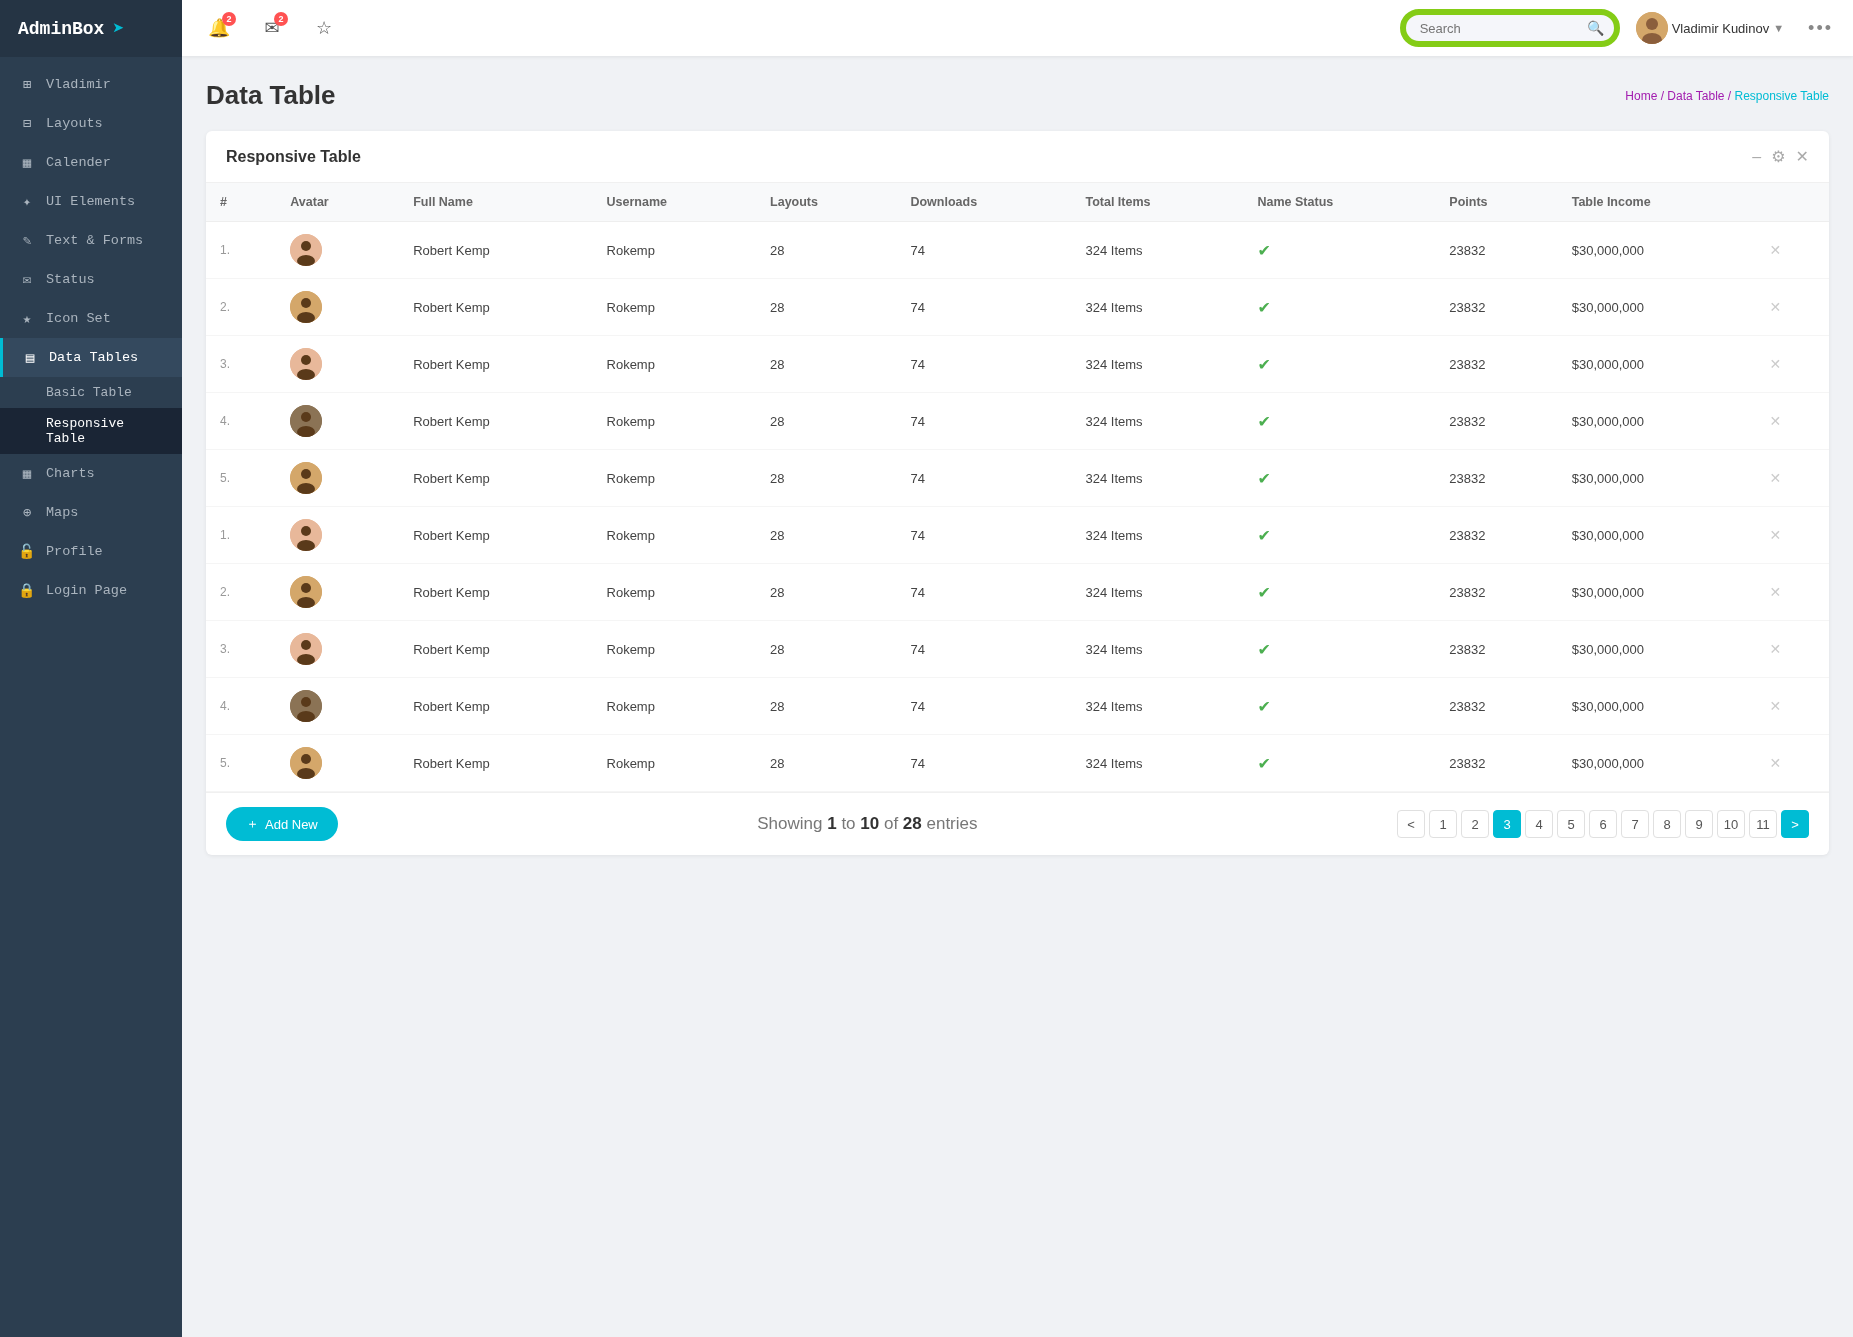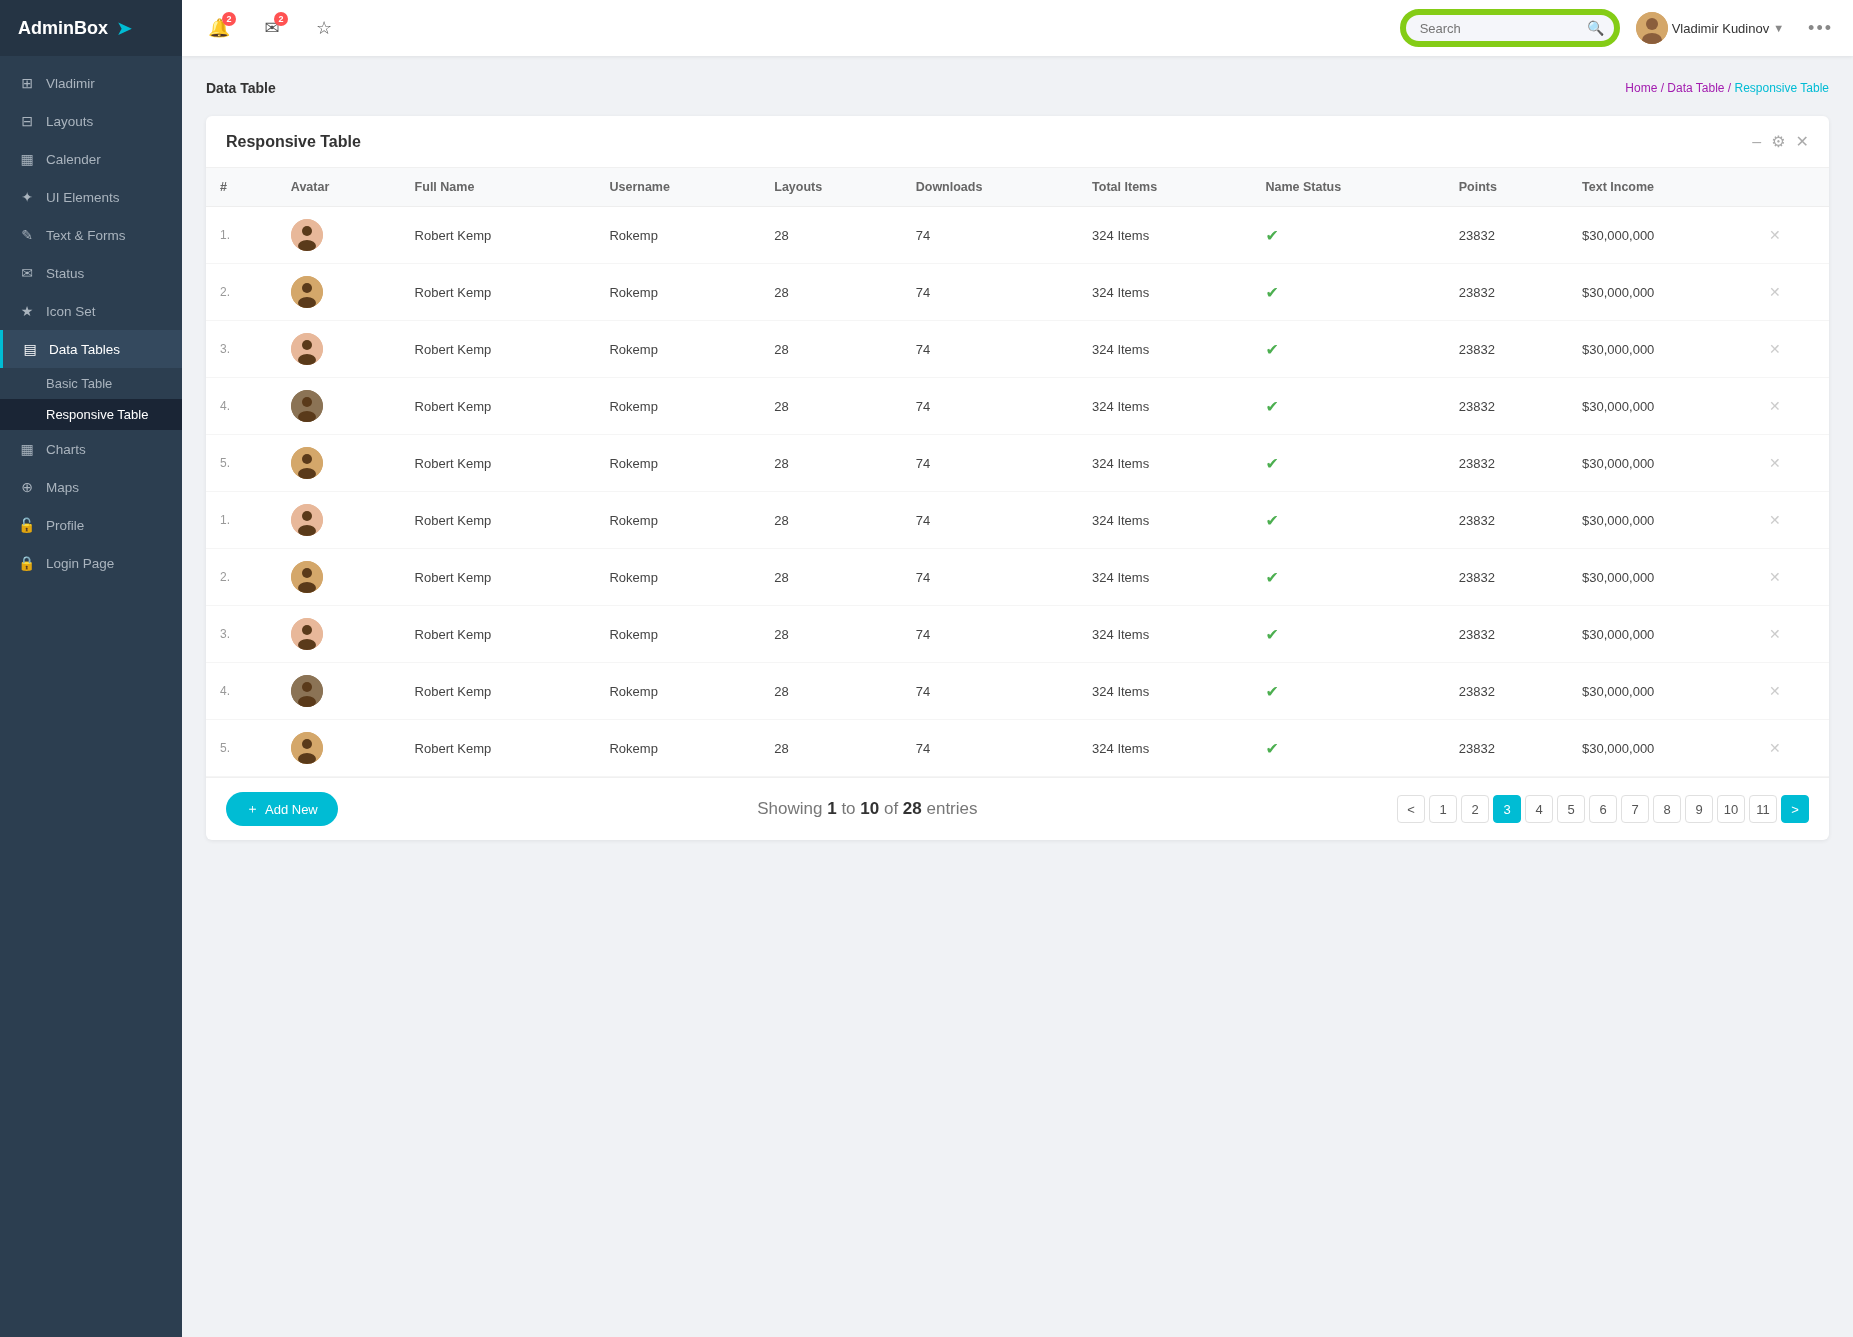--- a/index.html
+++ b/index.html
@@ -8,20 +8,21 @@
     
     .sidebar {
       width: 182px;
       min-width: 182px;
       background: #2c3e50;
       color: #aab4be;
       display: flex;
       flex-direction: column;
       height: 100vh;
       overflow-y: auto;
+      font-family: Liberation Mono, monospace;
     }
     .sidebar-logo {
       padding: 16px 18px;
       display: flex;
       align-items: center;
       gap: 8px;
       background: #253444;
     }
     .sidebar-logo-text {
       color: #fff;
@@ -134,21 +135,21 @@
     .header-dots { color: #888; font-size: 18px; cursor: pointer; margin-left: 8px; letter-spacing: 2px; }
 
     
     .content { flex: 1; overflow-y: auto; padding: 24px; }
     .page-header {
       display: flex;
       align-items: center;
       justify-content: space-between;
       margin-bottom: 20px;
     }
-    .page-title { font-size: 14px; font-weight: 600; color: #333; }
+    .page-title { font-size: 26px; font-weight: 600; color: #333; }
     .breadcrumb { font-size: 12px; color: #888; }
     .breadcrumb span { color: #a21caf; }
 
     
     .card {
       background: #fff;
       border-radius: 6px;
       box-shadow: 0 1px 4px rgba(0,0,0,0.07);
       overflow: hidden;
     }
@@ -360,21 +361,21 @@
             <tr>
               <th>#</th>
               <th>Avatar</th>
               <th>Full Name</th>
               <th>Username</th>
               <th>Layouts</th>
               <th>Downloads</th>
               <th>Total Items</th>
               <th>Name Status</th>
               <th>Points</th>
-              <th>Text Income</th>
+              <th>Table Income</th>
               <th></th>
             </tr>
           </thead>
           <tbody id="table-body">
           <tr>
     <td class="row-num">1.</td>
     <td>
       <div class="avatar-cell" style="background:#e8b89a;">
         <svg width="32" height="32" viewBox="0 0 32 32">
           <circle cx="16" cy="16" r="16" fill="#e8b89a"></circle>

